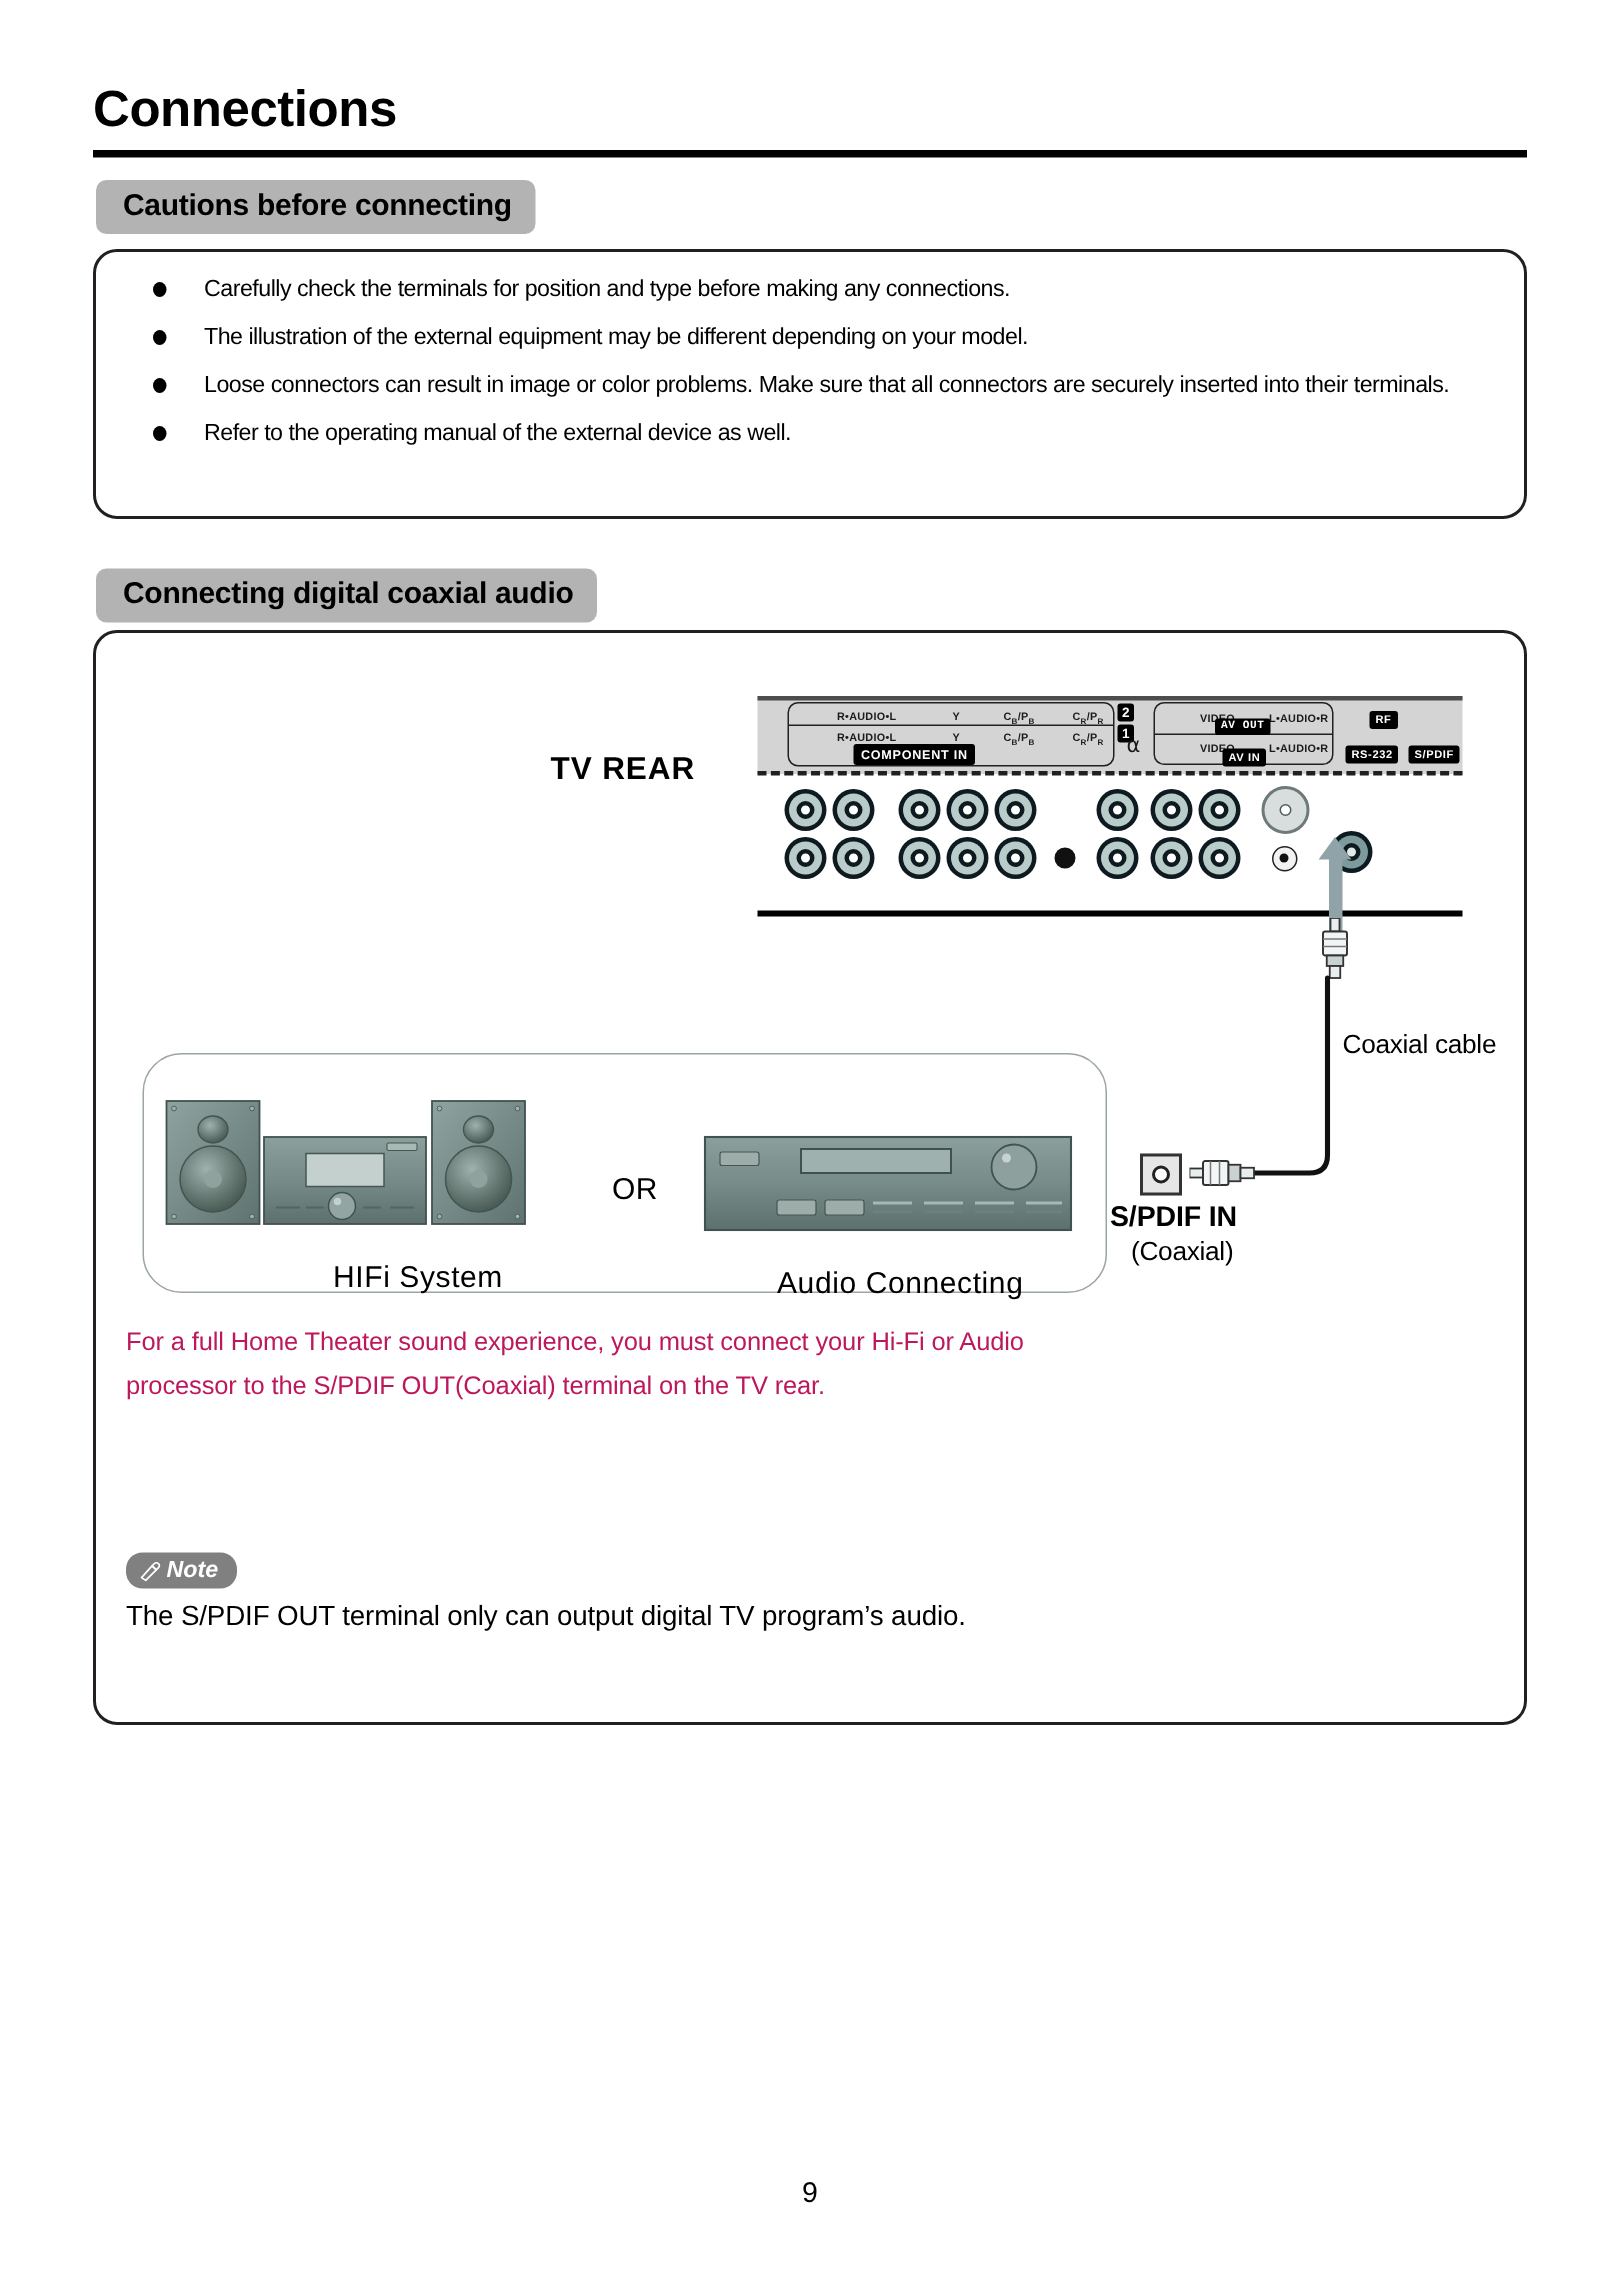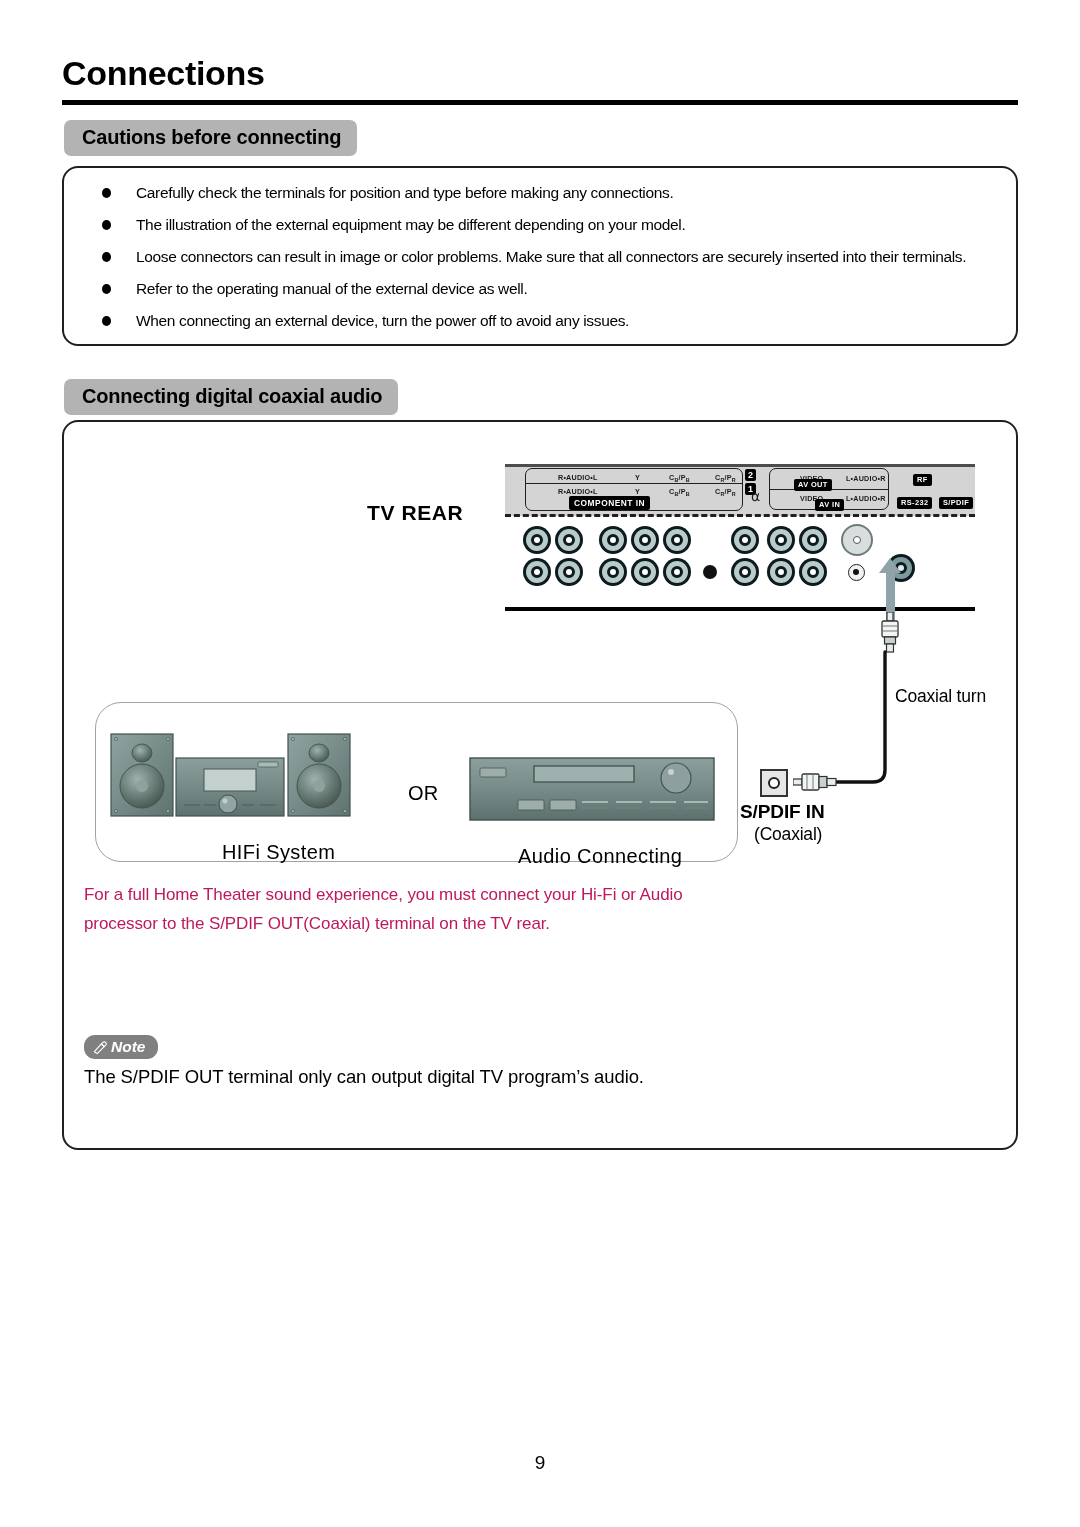--- a/index.html
+++ b/index.html
@@ -513,24 +513,20 @@
       <span>The illustration of the external equipment may be different depending on your model.</span>
     </div>
     <div class="bullet-row">
       <span class="bullet-dot"></span>
       <span>Loose connectors can result in image or color problems. Make sure that all connectors are securely inserted into their terminals.</span>
     </div>
     <div class="bullet-row">
       <span class="bullet-dot"></span>
       <span>Refer to the operating manual of the external device as well.</span>
     </div>
-    <div class="bullet-row">
-      <span class="bullet-dot"></span>
-      <span>When connecting an external device, turn the power off to avoid any issues.</span>
-    </div>
   </div>
 </div>
 
 <div class="section-pill" id="pill-coaxial">Connecting digital coaxial audio</div>
 
 <div class="round-box" id="diagram-box"></div>
 
 <div class="tv-rear-label" style="left:367px; top:501px;">TV REAR</div>
 
 <div class="panel" style="left:505px; top:464px;">
@@ -557,21 +553,21 @@
 
   <div class="hp-icon">⍺</div>
 
   <div class="lbl-group" id="grp-av">
     <div class="lbl-rowdiv" style="left:0; top:20px; width:118px;"></div>
     <div class="lbl-line" style="left:6px; top:5px;">VIDEO</div>
     <div class="lbl-line" style="left:52px; top:5px;">L•AUDIO•R</div>
     <div class="lbl-line" style="left:6px; top:25px;">VIDEO</div>
     <div class="lbl-line" style="left:52px; top:25px;">L•AUDIO•R</div>
   </div>
-  <div class="tag-sm" style="left:289px; top:15px;">AV OUT</div>
+  <div class="tag-sm" style="left:305px; top:15px;font-family:Liberation Mono, monospace;">AV OUT</div>
   <div class="tag-sm" style="left:310px; top:35px;">AV IN</div>
 
   <div class="tag-sm" style="left:408px; top:10px;">RF</div>
   <div class="tag-sm" style="left:392px; top:33px;">RS-232</div>
   <div class="tag-sm" style="left:434px; top:33px;">S/PDIF</div>
 
   <div class="jack" style="left:18px;  top:62px;"></div>
   <div class="jack" style="left:50px;  top:62px;"></div>
   <div class="jack" style="left:94px;  top:62px;"></div>
   <div class="jack" style="left:126px; top:62px;"></div>
@@ -609,21 +605,21 @@
   <line x1="6" y1="14" x2="22" y2="14" stroke="#777" stroke-width="1"></line>
   <line x1="6" y1="19" x2="22" y2="19" stroke="#777" stroke-width="1"></line>
   <rect x="8.5" y="25" width="11" height="7" fill="#c9d2d2" stroke="#333" stroke-width="1.2"></rect>
   <rect x="10.5" y="32" width="7" height="8" fill="#e8eeee" stroke="#333" stroke-width="1.2"></rect>
 </svg>
 
 <svg class="cable-svg" viewBox="0 0 220 200">
   <path d="M 145 52 L 145 170 Q 145 182 133 182 L 60 182" fill="none" stroke="#111" stroke-width="3.4" stroke-linecap="round"></path>
 </svg>
 
-<div class="cable-label">Coaxial turn</div>
+<div class="cable-label">Coaxial cable</div>
 
 <svg class="plug-h" viewBox="0 0 56 24">
   <rect x="0" y="9" width="9" height="6" fill="#e8eeee" stroke="#333" stroke-width="1.2"></rect>
   <rect x="9" y="4" width="17" height="16" rx="1.5" fill="#f2f5f5" stroke="#333" stroke-width="1.3"></rect>
   <line x1="14" y1="4" x2="14" y2="20" stroke="#777" stroke-width="1"></line>
   <line x1="20" y1="4" x2="20" y2="20" stroke="#777" stroke-width="1"></line>
   <rect x="26" y="6.5" width="8" height="11" fill="#c9d2d2" stroke="#333" stroke-width="1.2"></rect>
   <rect x="34" y="8.5" width="9" height="7" fill="#e8eeee" stroke="#333" stroke-width="1.2"></rect>
 </svg>
 

